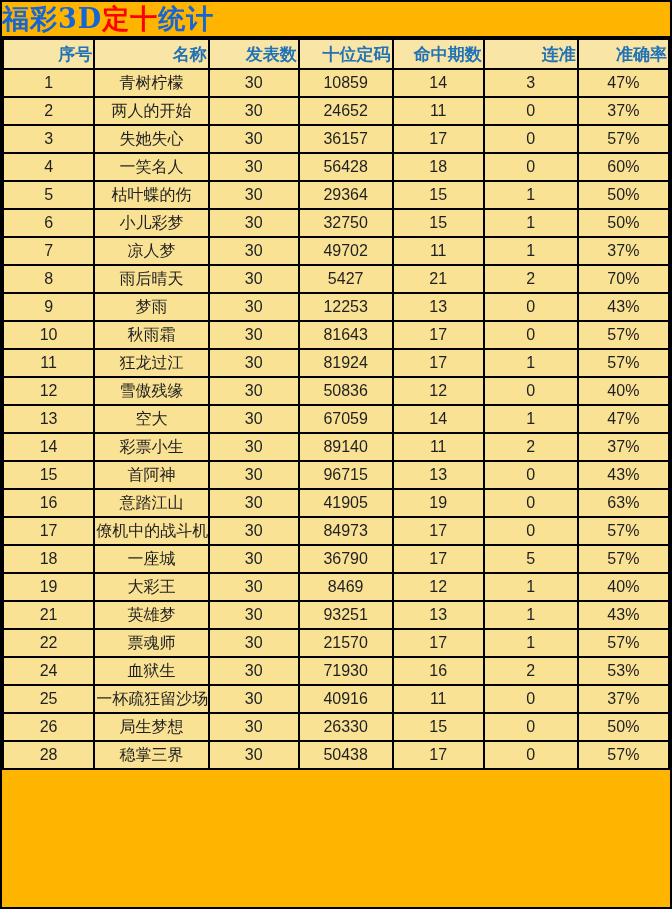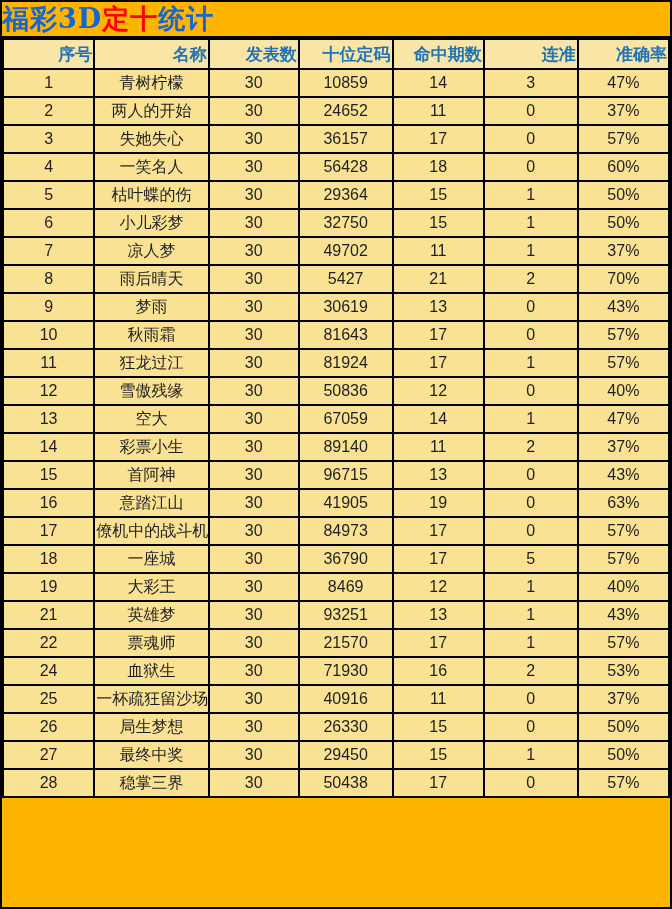--- a/index.html
+++ b/index.html
@@ -169,21 +169,21 @@
           <td>30</td>
           <td>5427</td>
           <td>21</td>
           <td>2</td>
           <td>70%</td>
         </tr>
         <tr>
           <td>9</td>
           <td>梦雨</td>
           <td>30</td>
-          <td>30619</td>
+          <td>12253</td>
           <td>13</td>
           <td>0</td>
           <td>43%</td>
         </tr>
         <tr>
           <td>10</td>
           <td>秋雨霜</td>
           <td>30</td>
           <td>81643</td>
           <td>17</td>
@@ -310,29 +310,20 @@
         <tr>
           <td>26</td>
           <td>局生梦想</td>
           <td>30</td>
           <td>26330</td>
           <td>15</td>
           <td>0</td>
           <td>50%</td>
         </tr>
         <tr>
-          <td>27</td>
-          <td>最终中奖</td>
-          <td>30</td>
-          <td>29450</td>
-          <td>15</td>
-          <td>1</td>
-          <td>50%</td>
-        </tr>
-        <tr>
           <td>28</td>
           <td>稳掌三界</td>
           <td>30</td>
           <td>50438</td>
           <td>17</td>
           <td>0</td>
           <td>57%</td>
         </tr>
       </tbody>
   </table>

